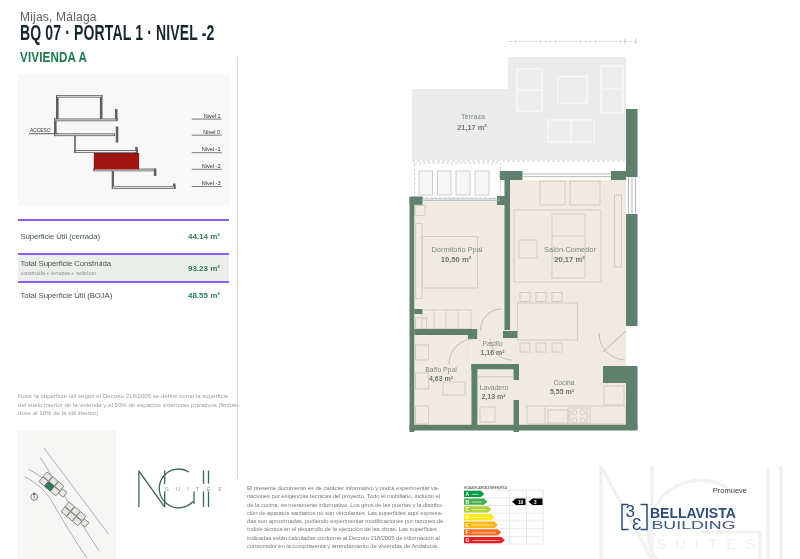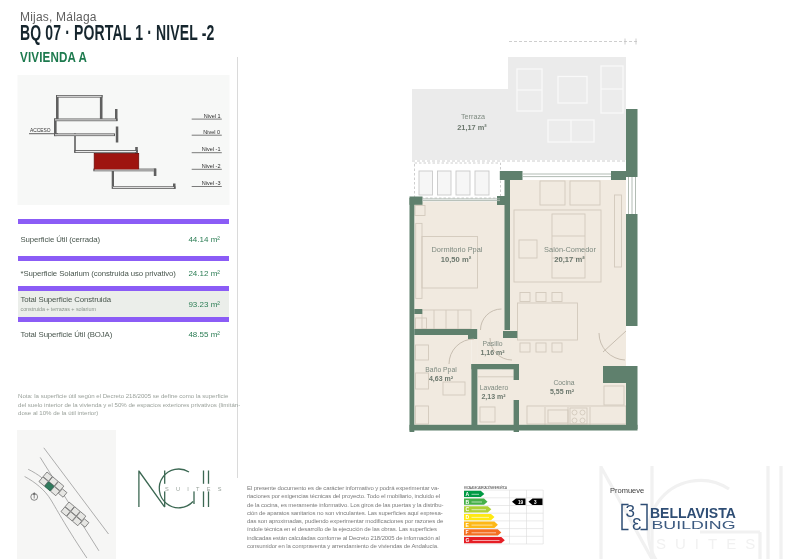--- a/index.html
+++ b/index.html
@@ -1,27 +1,27 @@
 <!DOCTYPE html>
 <html><head><meta charset="utf-8">
 <style>
 html,body{margin:0;padding:0}
 body{width:800px;height:559px;position:relative;font-family:"Liberation Sans",sans-serif;background:#fff;overflow:hidden}
 .abs{position:absolute}
 .hdr1{left:20px;top:10px;font-size:12px;color:#5f5f5f;letter-spacing:.2px}
 .hdr2{left:20px;top:20px;font-size:22px;font-weight:bold;color:#16262e;white-space:nowrap;transform-origin:0 0;transform:scaleX(0.638);letter-spacing:0.2px}
 .hdr3{left:20px;top:49px;font-size:14.5px;font-weight:bold;color:#1d7a4e;letter-spacing:.2px;transform-origin:0 0;transform:scaleX(0.8)}
 .tbl{left:18px;top:218.5px;width:211px;font-size:7.8px;letter-spacing:-0.1px;color:#49564e}
-.row{position:relative;border-top:5px solid #8b5cf6;height:25px;display:flex;align-items:center;justify-content:space-between;padding:0 9px 0 2.5px;white-space:nowrap}
-.row .v{font-weight:normal;color:#2b7d54;font-size:8px;letter-spacing:0}
+.row{position:relative;border-top:2px solid #8b5cf6;height:25px;display:flex;align-items:center;justify-content:space-between;padding:0 9px 0 2.5px;white-space:nowrap}
+.row .v{font-weight:bold;color:#2b7d54;font-size:8px;letter-spacing:0}
 .row.sh{background:#ebeeea}
 .sub{font-size:5.5px;color:#8e988f;margin-top:1px}
 .note{left:18px;top:392px;font-size:6.1px;line-height:8.6px;color:#9aa19b;white-space:nowrap}
 .legal{left:247px;top:484px;width:212px;font-size:6px;line-height:8.3px;color:#7c7c7c;letter-spacing:-0.12px;white-space:nowrap}
-.prom{left:610px;top:486px;width:137px;text-align:left;font-size:7.5px;color:#3c3c3c}
+.prom{left:610px;top:486px;width:137px;text-align:right;font-size:7.5px;color:#3c3c3c}
 </style></head><body>
 <svg class="abs" style="left:0;top:0" width="800" height="559" viewBox="0 0 800 559">
 
 <g stroke="#f1f1f1" fill="none" stroke-width="3.2">
 <path d="M601 466 L601 559 M601 467 L652 559 M652 466 L652 559"></path>
 <path d="M729 489 A52 52 0 1 0 740 566 M700 532 L760 532 M760 532 L760 559"></path>
 <path d="M768 466 L768 559 M781 466 L781 559"></path>
 </g>
 <text x="656" y="549" font-size="15" fill="#f1f1f1" letter-spacing="9" font-family="Liberation Sans">SUITES</text>
 
@@ -318,24 +318,20 @@
 </g>
 </svg>
 <div class="abs hdr1">Mijas, Málaga</div>
 <div class="abs hdr2">BQ 07 · PORTAL 1 · NIVEL -2</div>
 <div class="abs hdr3">VIVIENDA A</div>
 <div class="abs tbl">
 <div class="row" style="height:32.5px">
       <span>Superficie Útil (cerrada)</span>
       <span class="v">44.14 m²</span>
     </div>
-<div class="row">
-      <span>*Superficie Solarium (construida uso privativo)</span>
-      <span class="v">24.12 m²</span>
-    </div>
 <div class="row sh" style="height:26px">
       <span>Total Superficie Construida<br><span class="sub">construida + terrazas + solarium</span></span>
       <span class="v">93.23 m²</span>
     </div>
 <div class="row" style="height:25.5px">
       <span>Total Superficie Útil (BOJA)</span>
       <span class="v">48.55 m²</span>
     </div>
 </div>
 <div class="abs note">Nota: la superficie útil según el Decreto 218/2005 se define como la superficie<br>del suelo interior de la vivienda y el 50% de espacios exteriores privativos (limitán-<br>dose al 10% de la útil interior)</div>

